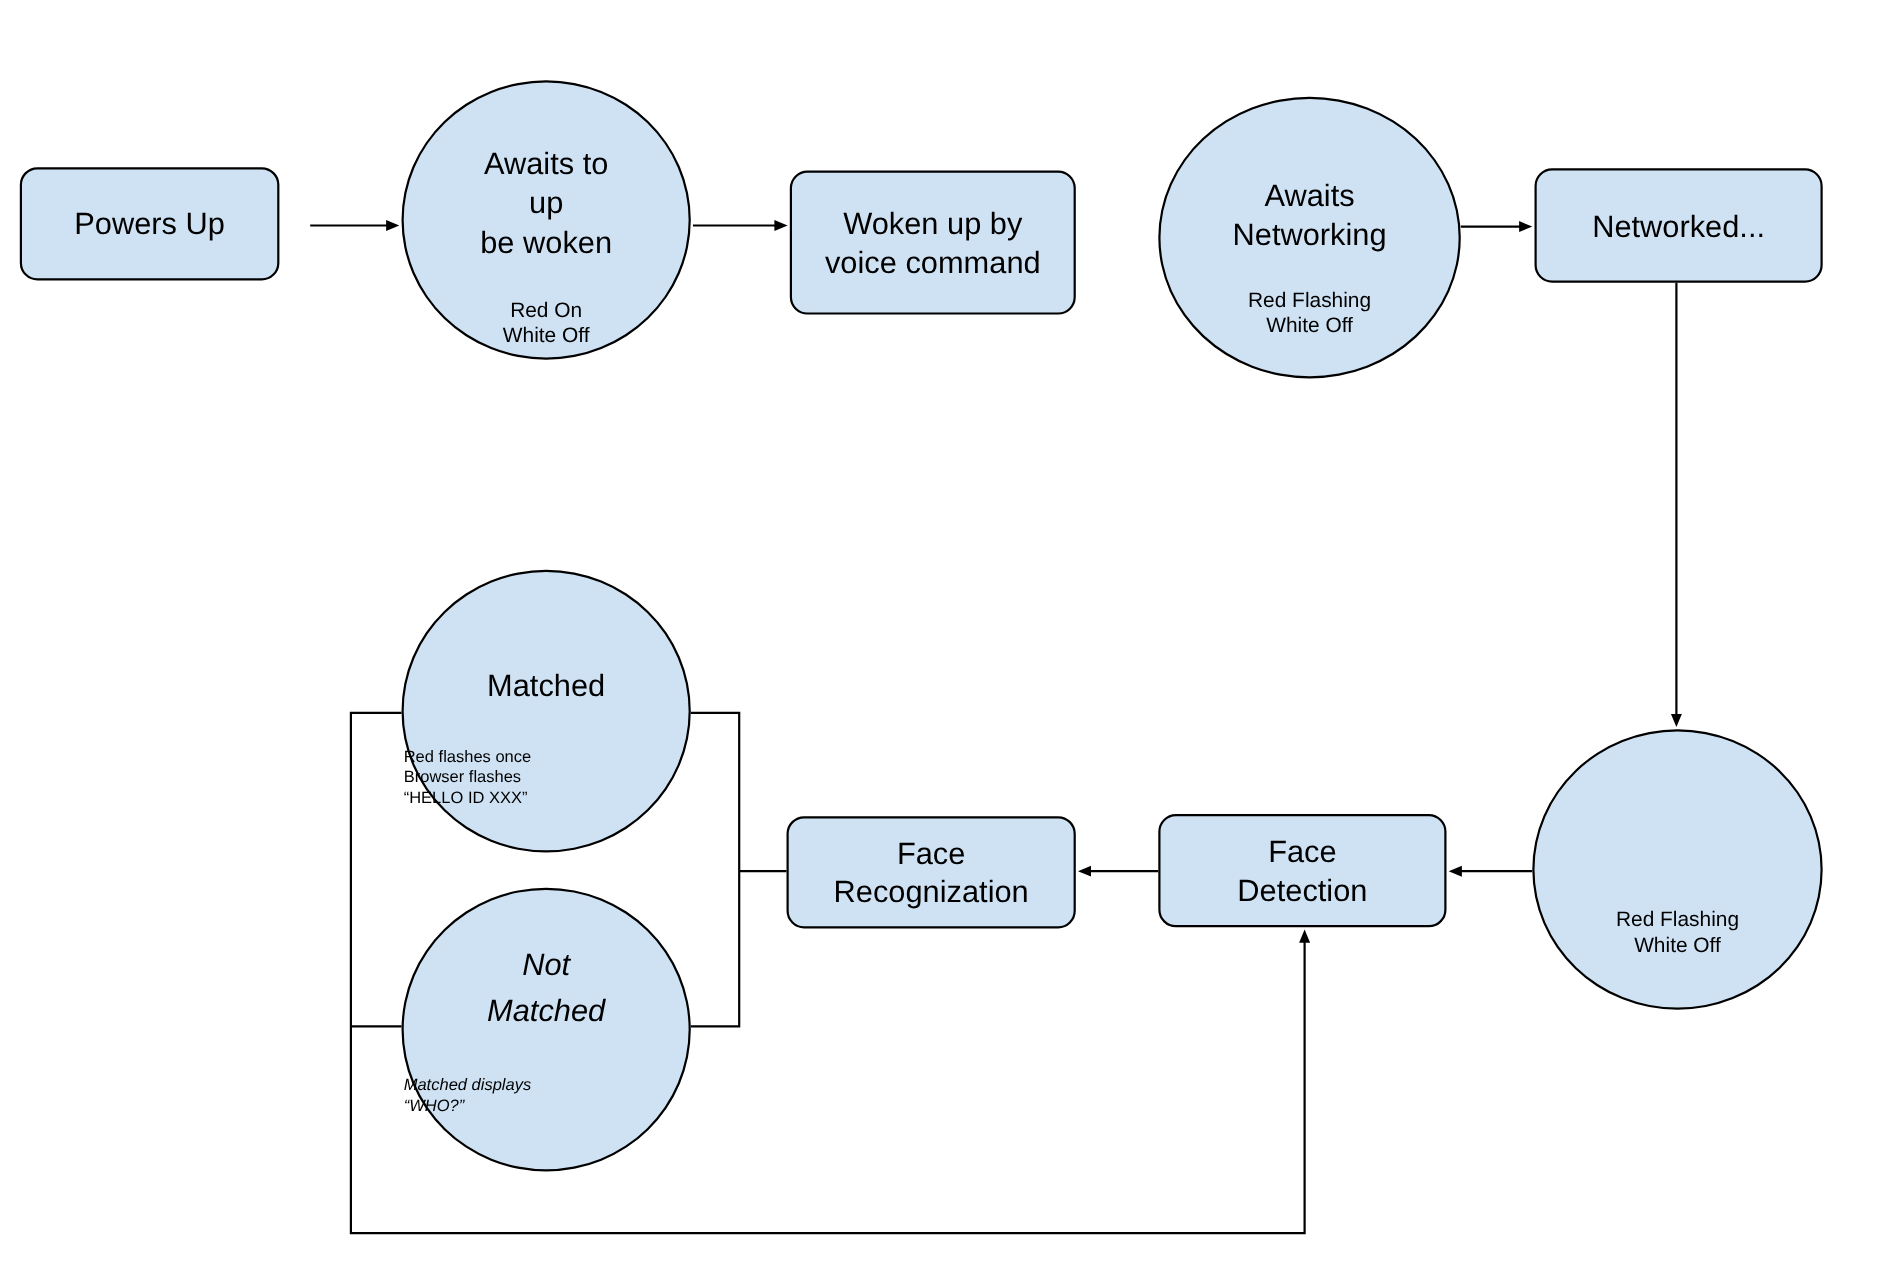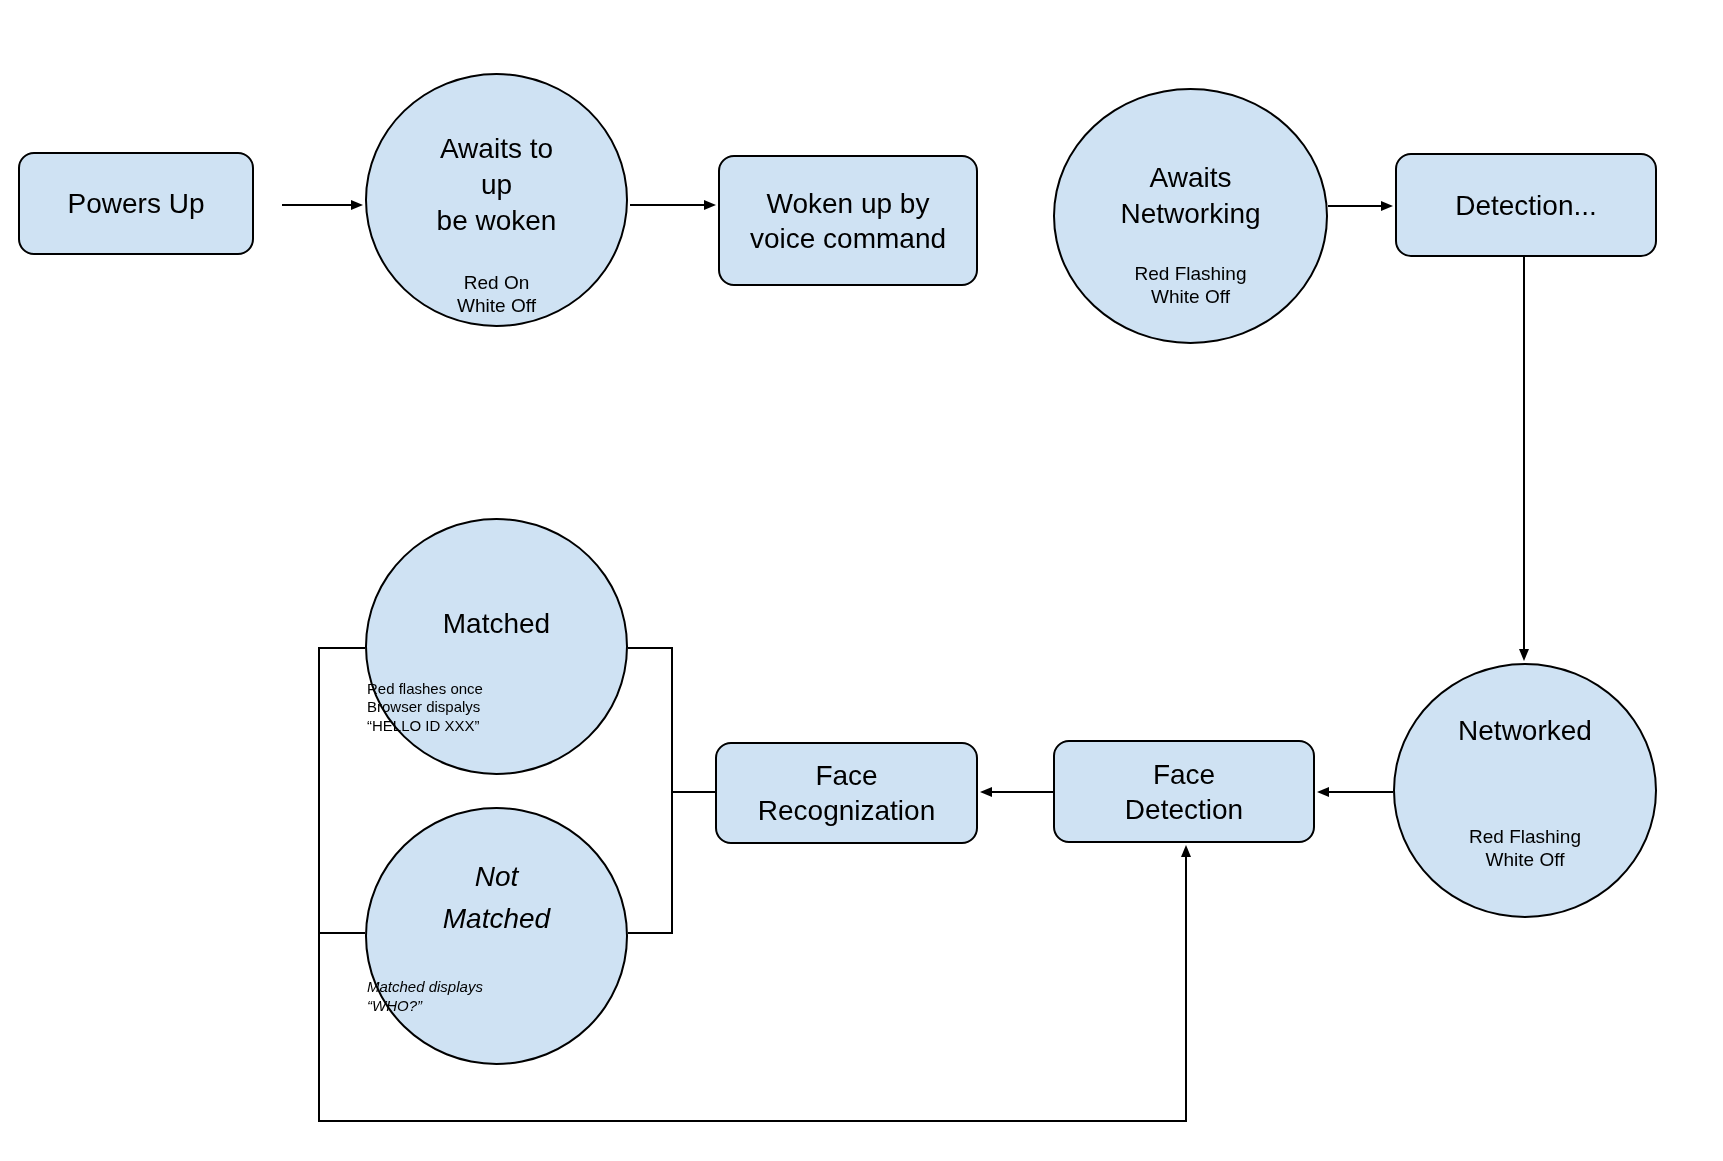--- a/index.html
+++ b/index.html
@@ -111,46 +111,45 @@
       <div>Awaits</div>
       <div>Networking</div>
     </div>
     <div class="node-status" style="bottom:34px;">
       <div>Red Flashing</div>
       <div>White Off</div>
     </div>
   </div>
 
   <div class="rect-node" style="left:1395px; top:153px; width:262px; height:104px;">
-    <div>Detection...</div>
+    <div>Networked...</div>
   </div>
 
   <div class="ellipse-node" style="left:1393px; top:663px; width:264px; height:255px;">
-    <div class="node-title" style="top:48px;">Networked</div>
     <div class="node-status" style="bottom:45px;">
       <div>Red Flashing</div>
       <div>White Off</div>
     </div>
   </div>
 
   <div class="rect-node" style="left:1053px; top:740px; width:262px; height:103px;">
     <div>Face</div>
     <div>Detection</div>
   </div>
 
   <div class="rect-node" style="left:715px; top:742px; width:263px; height:102px;">
     <div>Face</div>
     <div>Recognization</div>
   </div>
 
   <div class="ellipse-node" style="left:365px; top:518px; width:263px; height:257px;">
     <div class="node-title" style="top:86px;">Matched</div>
     <div class="node-note" style="bottom:38px;">
       <div>Red flashes once</div>
-      <div>Browser dispalys</div>
+      <div>Browser flashes</div>
       <div>“HELLO ID XXX”</div>
     </div>
   </div>
 
   <div class="ellipse-node" style="left:365px; top:807px; width:263px; height:258px;font-style:italic;">
     <div class="node-title" style="top:47px; line-height:42px;">
       <div>Not</div>
       <div>Matched</div>
     </div>
     <div class="node-note" style="bottom:48px; line-height:19px;">

